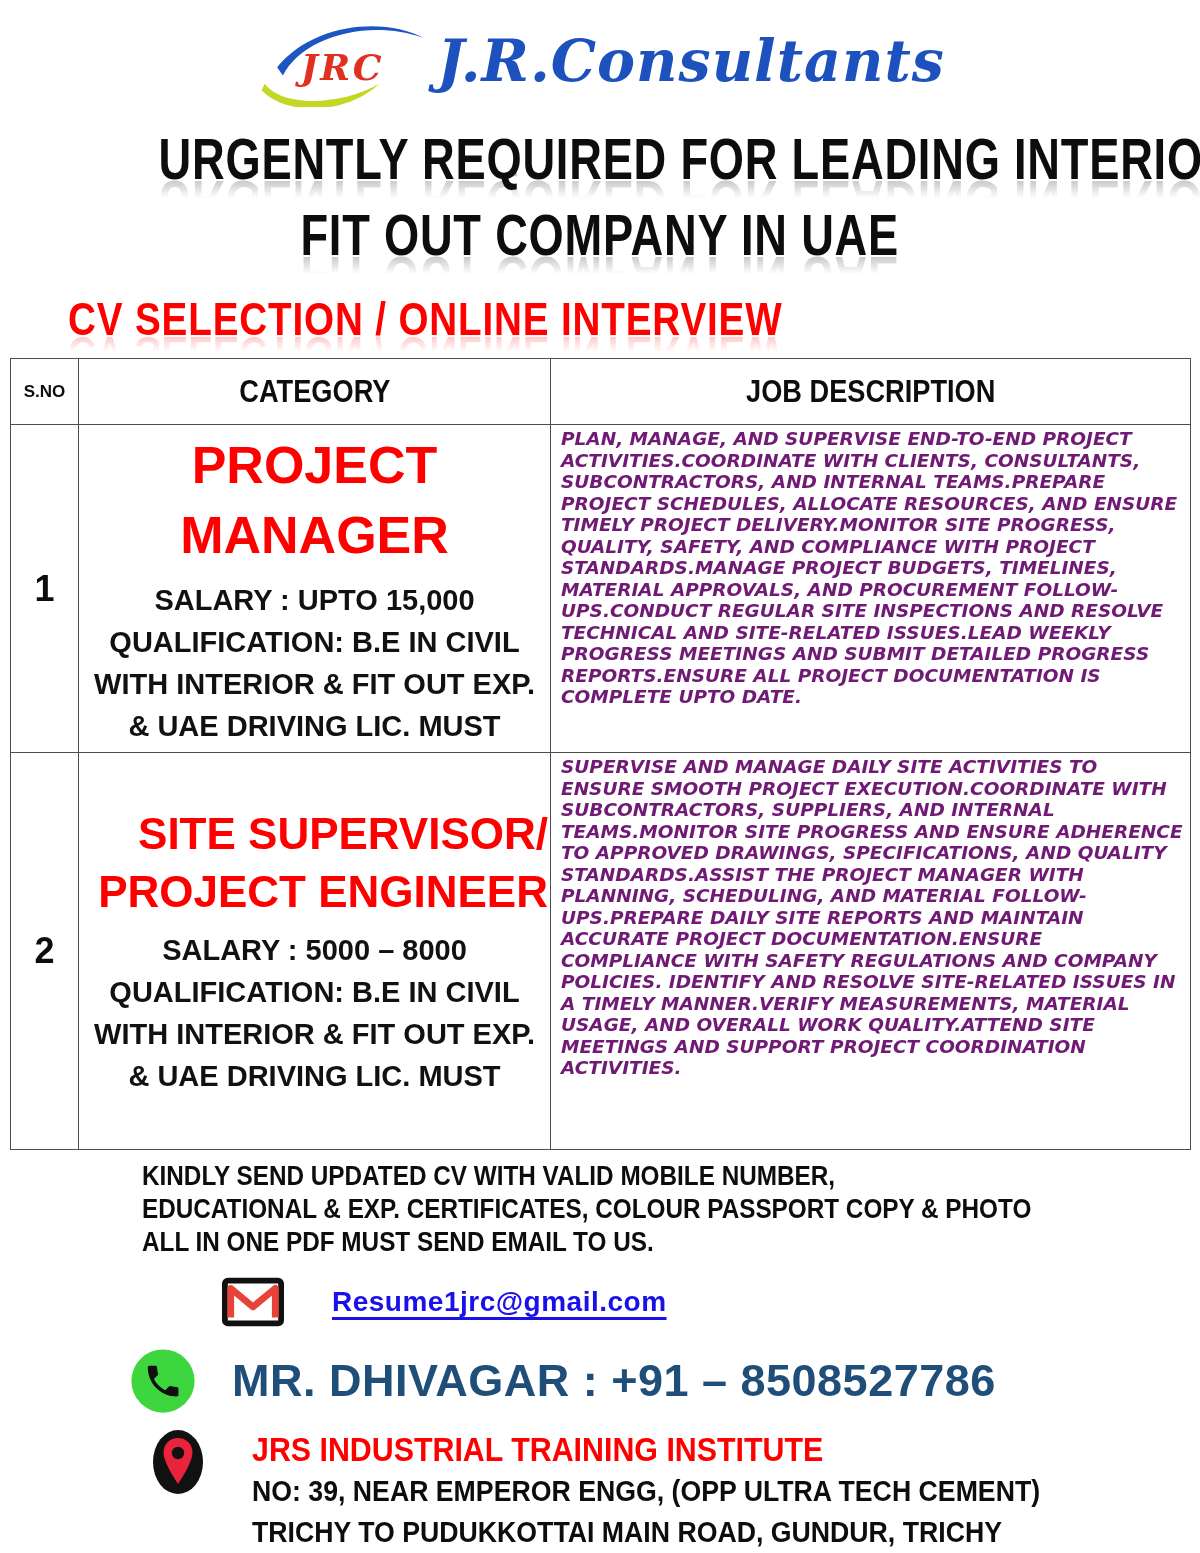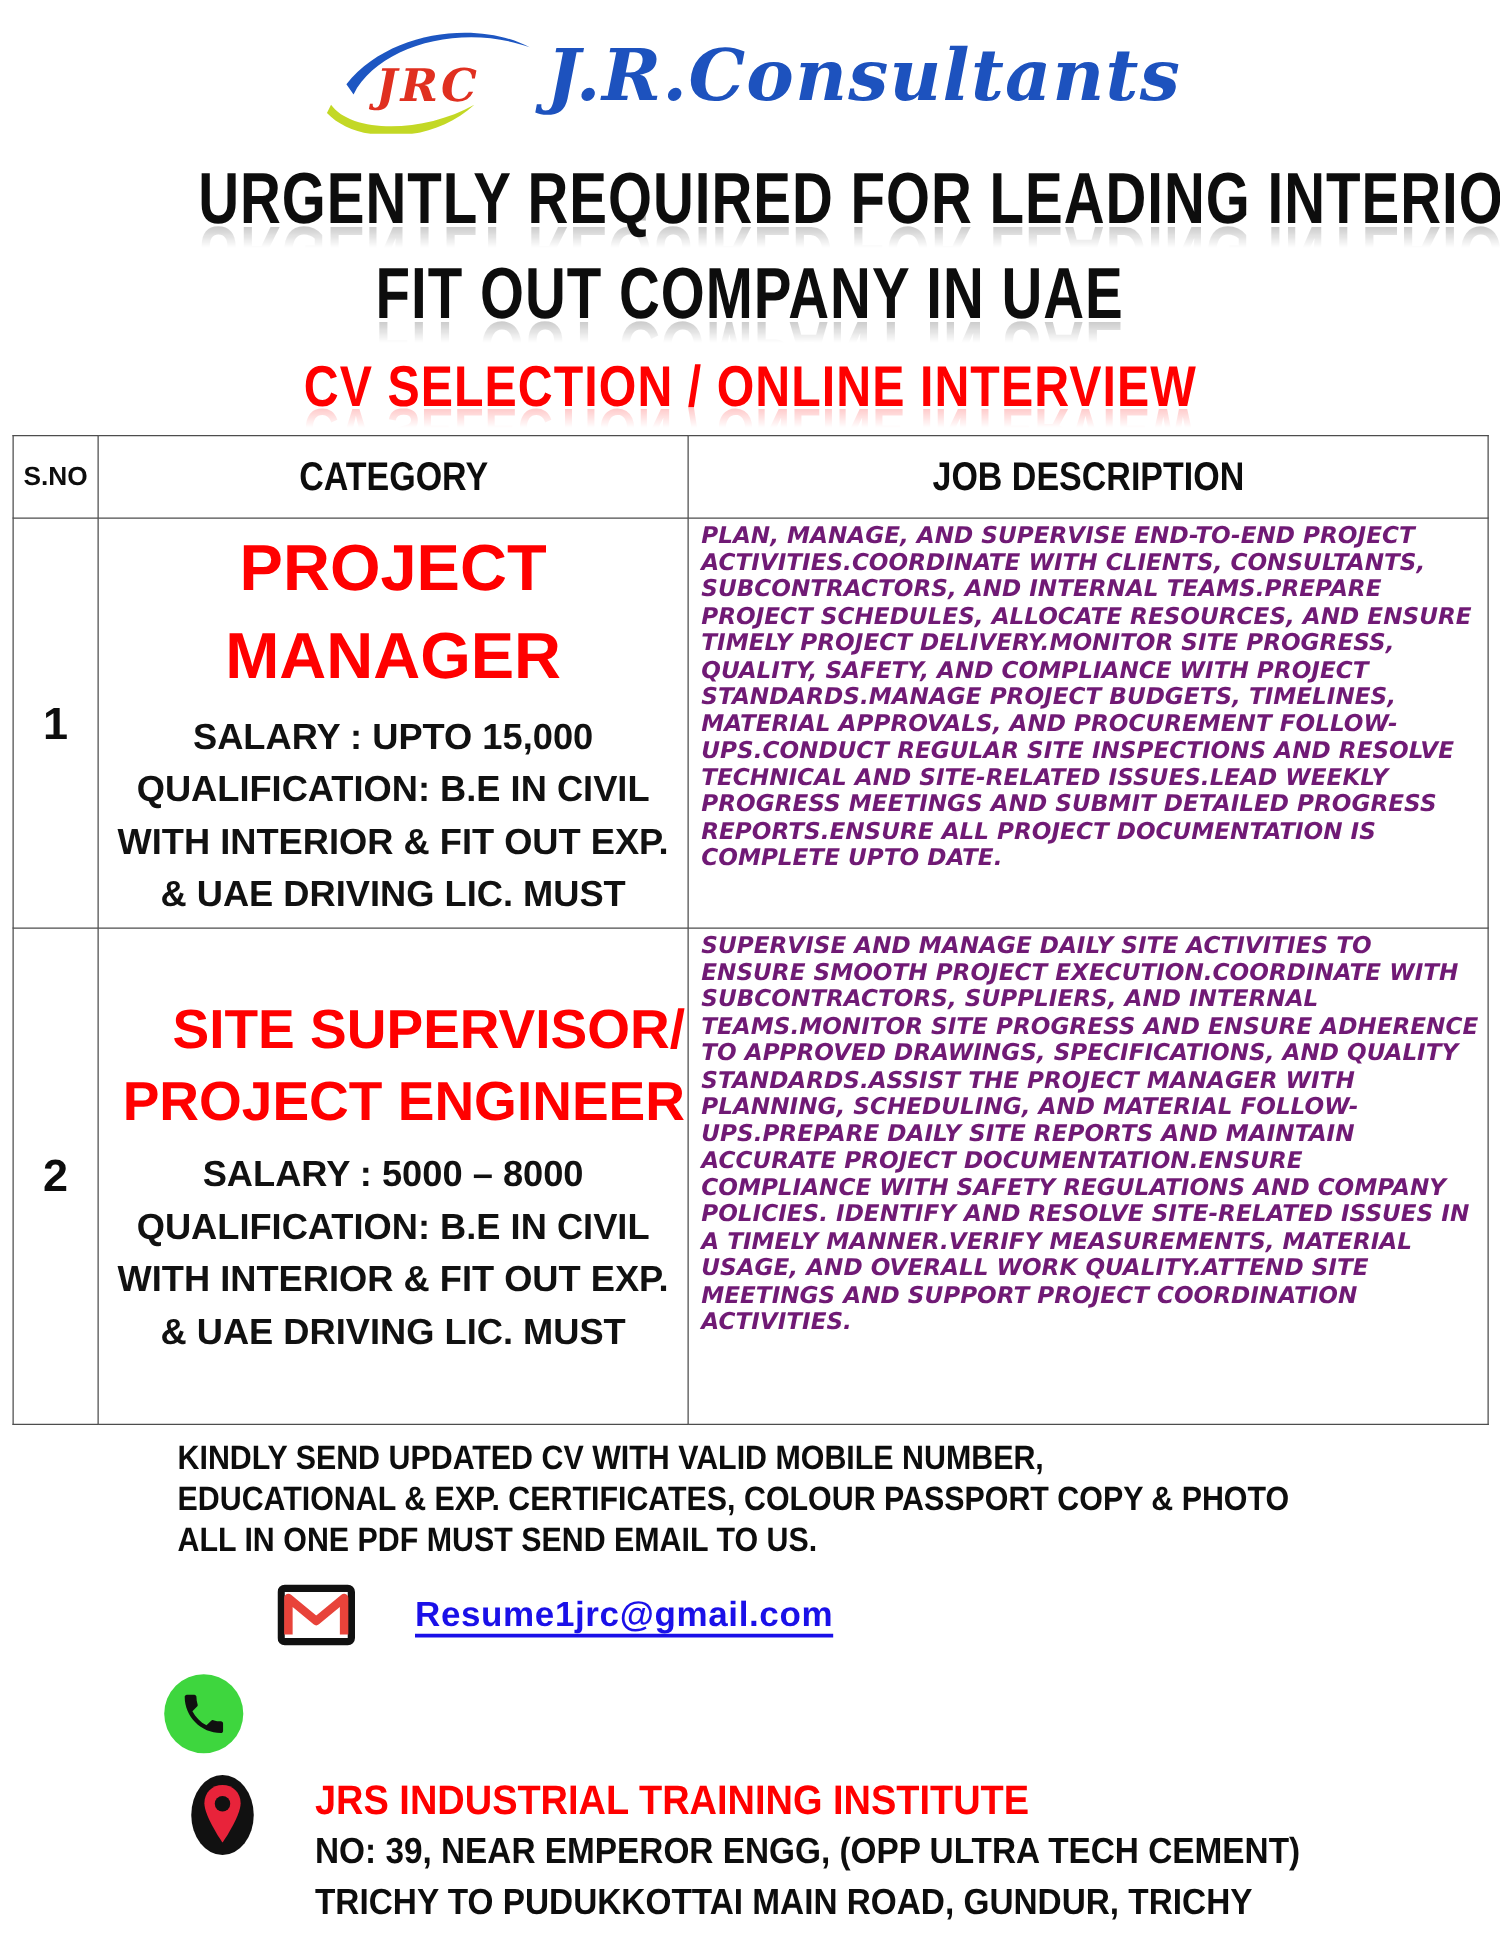--- a/index.html
+++ b/index.html
@@ -28,37 +28,37 @@
 
   
   .headline{text-align:center;line-height:1;color:var(--ink);font-weight:bold;}
   .hl1{margin-top:22px;}
   .hl2{margin-top:18px;}
   .cond{display:inline-block;transform:scaleX(0.78);transform-origin:center;white-space:nowrap;}
   .headline .cond{
     font-size:58px;letter-spacing:1px;
     -webkit-box-reflect: below -16px linear-gradient(to bottom, rgba(0,0,0,0) 55%, rgba(0,0,0,0.30) 96%);
   }
-  .subheadline{margin-top:22px;text-align:center;line-height:1;color:var(--red);font-weight:bold;}
+  .subheadline{margin-top:32px;line-height:1;color:var(--red);font-weight:bold;}
   .subheadline .cond{
     font-size:46px;letter-spacing:1px;transform:scaleX(0.84);
     -webkit-box-reflect: below -12px linear-gradient(to bottom, rgba(0,0,0,0) 52%, rgba(0,0,0,0.28) 96%);
   }
 
   
   table.jobs{
     margin:16px 10px 0;width:1180px;border-collapse:collapse;table-layout:fixed;
     background:#fff;
   }
   table.jobs th,table.jobs td{border:1px solid var(--border);}
   col.c-sno{width:68px;}
   col.c-cat{width:472px;}
   col.c-desc{width:640px;}
   thead tr{height:66px;}
-  th.h-sno{font-size:21px;font-weight:bold;color:var(--ink);}
+  th.h-sno{font-size:17px;font-weight:bold;color:var(--ink);}
   th.h-big{font-weight:bold;color:var(--ink);text-align:center;}
   th.h-big .cond{font-size:32px;transform:scaleX(0.85);}
   tr.jrow1{height:328px;}
   tr.jrow2{height:397px;}
   td.sno{font-size:36px;font-weight:bold;text-align:center;color:var(--ink);vertical-align:middle;}
   td.cat{vertical-align:middle;text-align:center;padding:0 2px;overflow:visible;}
   .cat-title{color:var(--red);font-weight:bold;}
   .jrow1 .cat-title{font-size:52px;line-height:1.35;margin-bottom:8px;}
   .jrow2 .cat-title{font-size:44px;line-height:1.32;margin-bottom:8px;text-align:right;}
   .cat-line{font-size:29px;font-weight:bold;color:#111;line-height:1.45;}
@@ -175,20 +175,21 @@
 
   <div class="phone-row">
     <span class="phone-icon">
       <svg viewBox="0 0 24 24" width="66" height="66" aria-hidden="true">
         <circle cx="12" cy="12" r="11.5" fill="#3ED63E"></circle>
         <g transform="translate(4.6,4.6) scale(0.62)">
           <path fill="#101010" d="M6.62 10.79c1.44 2.83 3.76 5.14 6.59 6.59l2.2-2.2c.27-.27.67-.36 1.02-.24 1.12.37 2.33.57 3.57.57.55 0 1 .45 1 1V20c0 .55-.45 1-1 1-9.39 0-17-7.61-17-17 0-.55.45-1 1-1h3.5c.55 0 1 .45 1 1 0 1.25.2 2.45.57 3.57.11.35.03.74-.25 1.02l-2.2 2.2z"></path>
         </g>
       </svg>
     </span>
+    <div class="phone-text">MR. DHIVAGAR :  +91 – 8508527786</div>
   </div>
 
   <div class="institute-row">
     <span class="pin-icon">
       <svg viewBox="0 0 52 66" width="52" height="66" aria-hidden="true">
         <ellipse cx="26" cy="33" rx="25" ry="32" fill="#111111"></ellipse>
         <path d="M26 9 c-8.3 0 -14.5 6.2 -14.5 14.5 C11.5 34 26 55 26 55 s14.5 -21 14.5 -31.5 C40.5 15.2 34.3 9 26 9 z" fill="#E8233A"></path>
         <circle cx="26" cy="24" r="6.2" fill="#111111"></circle>
       </svg>
     </span>

